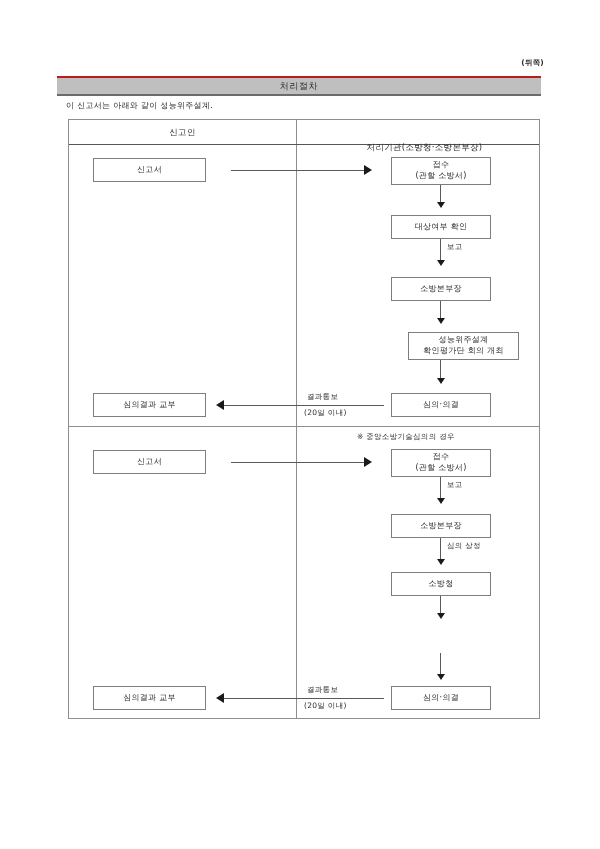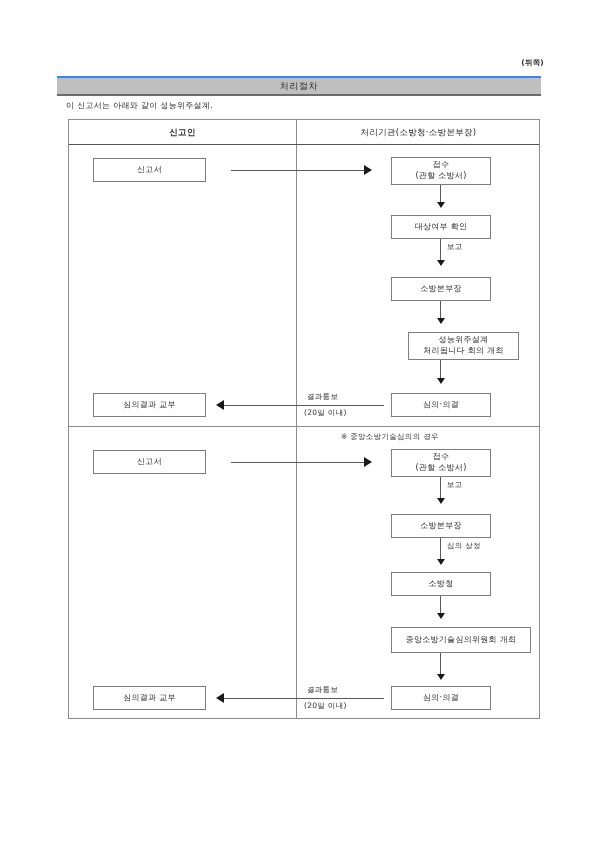--- a/index.html
+++ b/index.html
@@ -33,21 +33,21 @@
     white-space: nowrap;
   }
 
   .title-bar {
     position: absolute;
     left: 57px;
     top: 76px;
     width: 484px;
     height: 20px;
     background: #bfbfbf;
-    border-top: 2px solid #3b82f6;
+    border-top: 2px solid #b91c1c;
     border-bottom: 2px solid #6b6b6b;
     box-sizing: border-box;
   }
   .title-bar .title-text {
     position: absolute;
     left: 0;
     right: 0;
     top: 50%;
     transform: translateY(-50%);
     text-align: center;
@@ -106,22 +106,22 @@
     position: absolute;
     top: 0;
     height: 24px;
     line-height: 24px;
     text-align: center;
     font-size: 8.5px;
     letter-spacing: 0.3px;
     color: #2b2b2b;
     white-space: nowrap;
   }
-  .col-head.left  { left: 0;     width: 227px; font-weight: bold; }
-  .col-head.right { left: 228px; width: 243px; }
+  .col-head.left  { left: 0;     width: 227px; }
+  .col-head.right { left: 234px; width: 243px; margin-top: 15px; }
 
   
   .fbox {
     position: absolute;
     box-sizing: border-box;
     border: 1px solid #7d7d7d;
     background: #ffffff;
     display: flex;
     flex-direction: column;
     align-items: center;
@@ -230,40 +230,40 @@
 
     <div class="fbox" style="left:322px; top:157px; width:100px; height:24px;">
       <span>소방본부장</span>
     </div>
 
     <div class="vline" style="left:371px; top:181px; height:18px;"></div>
     <div class="arrow-down" style="left:368px; top:198px;"></div>
 
     <div class="fbox" style="left:319px; top:212px; width:111px; height:28px;margin-left:20px;">
       <span>성능위주설계</span>
-      <span>처리됩니다 회의 개최</span>
+      <span>확인평가단 회의 개최</span>
     </div>
 
     <div class="vline" style="left:371px; top:240px; height:19px;"></div>
     <div class="arrow-down" style="left:368px; top:258px;"></div>
 
     <div class="fbox" style="left:322px; top:273px; width:100px; height:24px;">
       <span>심의·의결</span>
     </div>
 
     <div class="fbox" style="left:24px; top:273px; width:113px; height:24px;">
       <span>심의결과 교부</span>
     </div>
 
     <div class="hline" style="left:155px; top:285px; width:160px;"></div>
     <div class="arrow-left" style="left:147px; top:280px;"></div>
     <div class="edge-label" style="left:238px; top:272px;">결과통보</div>
     <div class="edge-label" style="left:235px; top:288px;">(20일 이내)</div>
 
-    <div class="note-label" style="left:272px; top:312px;">※ 중앙소방기술심의의 경우</div>
+    <div class="note-label" style="left:288px; top:312px;">※ 중앙소방기술심의의 경우</div>
 
     <div class="fbox" style="left:24px; top:330px; width:113px; height:24px;">
       <span>신고서</span>
     </div>
 
     <div class="hline" style="left:162px; top:342px; width:133px;"></div>
     <div class="arrow-right" style="left:295px; top:337px;"></div>
 
     <div class="fbox" style="left:322px; top:329px; width:100px; height:28px;">
       <span>접수</span>
@@ -282,23 +282,20 @@
     <div class="edge-label" style="left:378px; top:421px;">심의 상정</div>
     <div class="arrow-down" style="left:368px; top:439px;"></div>
 
     <div class="fbox" style="left:322px; top:452px; width:100px; height:24px;font-family:Liberation Mono, monospace;">
       <span>소방청</span>
     </div>
 
     <div class="vline" style="left:371px; top:476px; height:18px;"></div>
     <div class="arrow-down" style="left:368px; top:493px;"></div>
 
-    <div class="fbox" style="left:322px; top:507px; width:140px; height:26px;">
-      <span>중앙소방기술심의위원회 개최</span>
-    </div>
 
     <div class="vline" style="left:371px; top:533px; height:22px;"></div>
     <div class="arrow-down" style="left:368px; top:554px;"></div>
 
     <div class="fbox" style="left:322px; top:566px; width:100px; height:24px;">
       <span>심의·의결</span>
     </div>
 
     <div class="fbox" style="left:24px; top:566px; width:113px; height:24px;">
       <span>심의결과 교부</span>

